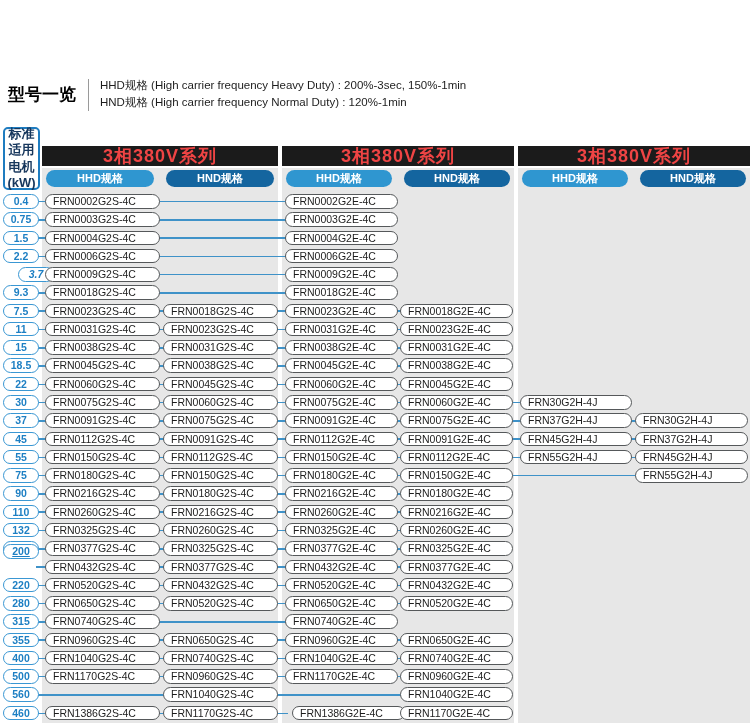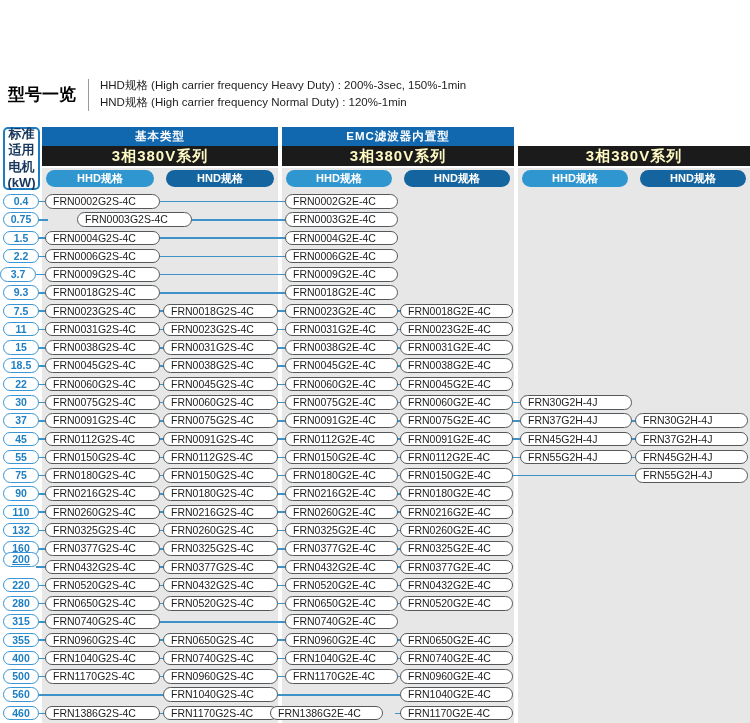--- a/index.html
+++ b/index.html
@@ -38,21 +38,21 @@
             align-items:center; justify-content:center; line-height:1.25; text-align:center; }
 
   .group { position:absolute; top:0; height:597px; }
   .g0 { left:42px;  width:236px; }
   .g1 { left:282px; width:232px; }
   .g2 { left:518px; width:232px; }
   .group-title  { position:absolute; left:0; top:1px; width:100%; height:19px;
             background:var(--header-blue); color:#fff; font-size:11.5px; font-weight:bold;
             text-align:center; line-height:19px; letter-spacing:1px; }
   .group-series { position:absolute; left:0; top:20px; width:100%; height:20px;
-            background:var(--band-black); color:#fef9c3; font-size:15px; font-weight:bold;
+            background:var(--band-black); color:#ef4444; font-size:18px; font-weight:bold;
             text-align:center; line-height:20px; letter-spacing:1px; }
   .group-panel  { position:absolute; left:0; top:42px; width:100%; height:555px;
             background:var(--panel-gray); }
   .hpill { position:absolute; top:44px; height:17px; border-radius:9px; color:#fff;
             font-size:11px; font-weight:bold; text-align:center; line-height:17px; z-index:2; }
   .hpill.hhd { left:4px;  width:calc(50% - 10px); background:var(--hhd-pill);text-align:center; }
   .hpill.hnd { right:4px; width:calc(50% - 10px); background:var(--hnd-pill); }
 
   .body-layer { position:absolute; left:0; top:67px; width:750px; height:530px; z-index:3; }
   .pill { position:absolute; height:14.5px; border-radius:8px; background:#fff; z-index:2;
@@ -78,29 +78,27 @@
 
   <div class="table-area">
 
     <div class="kw-header">
       <span>标准适用</span>
       <span>电机</span>
       <span>(kW)</span>
     </div>
 
     <div class="group g0">
-      <div class="group-title">基本类型</div>
       <div class="group-series">3相380V系列</div>
       <div class="group-panel"></div>
       <div class="hpill hhd">HHD规格</div>
       <div class="hpill hnd">HND规格</div>
     </div>
 
     <div class="group g1">
-      <div class="group-title">EMC滤波器内置型</div>
       <div class="group-series">3相380V系列</div>
       <div class="group-panel"></div>
       <div class="hpill hhd">HHD规格</div>
       <div class="hpill hnd">HND规格</div>
     </div>
 
     <div class="group g2">
       <div class="group-series">3相380V系列</div>
       <div class="group-panel"></div>
       <div class="hpill hhd">HHD规格</div>
@@ -109,35 +107,35 @@
 
     <div class="body-layer">
         <div class="conn" style="left: 36px; top: 7.8px; width: 12px;"></div>
         <div class="conn" style="left: 157px; top: 7.8px; width: 131px;"></div>
         <div class="pill kw" style="left: 3px; top: 1px; width: 36px;">0.4</div>
         <div class="pill model" style="left: 45px; top: 1px; width: 115px;">FRN0002G2S-4C</div>
         <div class="pill model" style="left: 285px; top: 1px; width: 113px;">FRN0002G2E-4C</div>
         <div class="conn" style="left: 36px; top: 26.0759px; width: 12px;"></div>
         <div class="conn" style="left: 157px; top: 26.0759px; width: 131px;"></div>
         <div class="pill kw" style="left: 3px; top: 19.2759px; width: 36px;">0.75</div>
-        <div class="pill model" style="left: 45px; top: 19.2759px; width: 115px; margin-left: 32px;">FRN0003G2S-4C</div>
+        <div class="pill model" style="left: 45px; top: 19.2759px; width: 115px;">FRN0003G2S-4C</div>
         <div class="pill model" style="left: 285px; top: 19.2759px; width: 113px;">FRN0003G2E-4C</div>
         <div class="conn" style="left: 36px; top: 44.3517px; width: 12px;"></div>
         <div class="conn" style="left: 157px; top: 44.3517px; width: 131px;"></div>
         <div class="pill kw" style="left: 3px; top: 37.5517px; width: 36px;">1.5</div>
         <div class="pill model" style="left: 45px; top: 37.5517px; width: 115px;">FRN0004G2S-4C</div>
         <div class="pill model" style="left: 285px; top: 37.5517px; width: 113px;">FRN0004G2E-4C</div>
         <div class="conn" style="left: 36px; top: 62.6276px; width: 12px;"></div>
         <div class="conn" style="left: 157px; top: 62.6276px; width: 131px;"></div>
         <div class="pill kw" style="left: 3px; top: 55.8276px; width: 36px;">2.2</div>
         <div class="pill model" style="left: 45px; top: 55.8276px; width: 115px;">FRN0006G2S-4C</div>
         <div class="pill model" style="left: 285px; top: 55.8276px; width: 113px;">FRN0006G2E-4C</div>
         <div class="conn" style="left: 36px; top: 80.9034px; width: 12px;"></div>
         <div class="conn" style="left: 157px; top: 80.9034px; width: 131px;"></div>
-        <div class="pill kw" style="left: 0; top: 74.1034px; width: 36px;">3.7</div>
+        <div class="pill kw" style="left: 18px; top: 74.1034px; width: 36px; font-style: italic;">3.7</div>
         <div class="pill model" style="left: 45px; top: 74.1034px; width: 115px;">FRN0009G2S-4C</div>
         <div class="pill model" style="left: 285px; top: 74.1034px; width: 113px;">FRN0009G2E-4C</div>
         <div class="conn" style="left: 36px; top: 99.1793px; width: 12px;"></div>
         <div class="conn" style="left: 157px; top: 99.1793px; width: 131px;"></div>
         <div class="pill kw" style="left: 3px; top: 92.3793px; width: 36px;">9.3</div>
         <div class="pill model" style="left: 45px; top: 92.3793px; width: 115px;">FRN0018G2S-4C</div>
         <div class="pill model" style="left: 285px; top: 92.3793px; width: 113px;">FRN0018G2E-4C</div>
         <div class="conn" style="left: 36px; top: 117.455px; width: 12px;"></div>
         <div class="conn" style="left: 157px; top: 117.455px; width: 9px;"></div>
         <div class="conn" style="left: 275px; top: 117.455px; width: 13px;"></div>
@@ -277,21 +275,21 @@
         <div class="conn" style="left: 395px; top: 355.041px; width: 8px;"></div>
         <div class="pill kw" style="left: 3px; top: 348.241px; width: 36px;">160</div>
         <div class="pill model" style="left: 45px; top: 348.241px; width: 115px;">FRN0377G2S-4C</div>
         <div class="pill model" style="left: 163px; top: 348.241px; width: 115px;">FRN0325G2S-4C</div>
         <div class="pill model" style="left: 285px; top: 348.241px; width: 113px;">FRN0377G2E-4C</div>
         <div class="pill model" style="left: 400px; top: 348.241px; width: 113px;">FRN0325G2E-4C</div>
         <div class="conn" style="left: 36px; top: 373.317px; width: 12px;"></div>
         <div class="conn" style="left: 157px; top: 373.317px; width: 9px;"></div>
         <div class="conn" style="left: 275px; top: 373.317px; width: 13px;"></div>
         <div class="conn" style="left: 395px; top: 373.317px; width: 8px;"></div>
-        <div class="pill kw" style="left: 3px; top: 359px; width: 36px; text-decoration: underline;">200</div>
+        <div class="pill kw" style="left: 3px; top: 351px; width: 36px; text-decoration: underline;">200</div>
         <div class="pill model" style="left: 45px; top: 366.517px; width: 115px;">FRN0432G2S-4C</div>
         <div class="pill model" style="left: 163px; top: 366.517px; width: 115px;">FRN0377G2S-4C</div>
         <div class="pill model" style="left: 285px; top: 366.517px; width: 113px;">FRN0432G2E-4C</div>
         <div class="pill model" style="left: 400px; top: 366.517px; width: 113px;">FRN0377G2E-4C</div>
         <div class="conn" style="left: 36px; top: 391.593px; width: 12px;"></div>
         <div class="conn" style="left: 157px; top: 391.593px; width: 9px;"></div>
         <div class="conn" style="left: 275px; top: 391.593px; width: 13px;"></div>
         <div class="conn" style="left: 395px; top: 391.593px; width: 8px;"></div>
         <div class="pill kw" style="left: 3px; top: 384.793px; width: 36px;">220</div>
         <div class="pill model" style="left: 45px; top: 384.793px; width: 115px;">FRN0520G2S-4C</div>
@@ -344,18 +342,18 @@
         <div class="pill kw" style="left: 3px; top: 494.448px; width: 36px;">560</div>
         <div class="pill model" style="left: 163px; top: 494.448px; width: 115px;">FRN1040G2S-4C</div>
         <div class="pill model" style="left: 400px; top: 494.448px; width: 113px;">FRN1040G2E-4C</div>
         <div class="conn" style="left: 36px; top: 519.524px; width: 12px;"></div>
         <div class="conn" style="left: 157px; top: 519.524px; width: 9px;"></div>
         <div class="conn" style="left: 275px; top: 519.524px; width: 13px;"></div>
         <div class="conn" style="left: 395px; top: 519.524px; width: 8px;"></div>
         <div class="pill kw" style="left: 3px; top: 512.724px; width: 36px;">460</div>
         <div class="pill model" style="left: 45px; top: 512.724px; width: 115px;">FRN1386G2S-4C</div>
         <div class="pill model" style="left: 163px; top: 512.724px; width: 115px;">FRN1170G2S-4C</div>
-        <div class="pill model" style="left: 270px; top: 512.724px; width: 113px;">FRN1386G2E-4C</div>
+        <div class="pill model" style="left: 292px; top: 512.724px; width: 113px;">FRN1386G2E-4C</div>
         <div class="pill model" style="left: 400px; top: 512.724px; width: 113px;">FRN1170G2E-4C</div>
       </div>
   </div>
 
 </div>
 
 </body></html>

